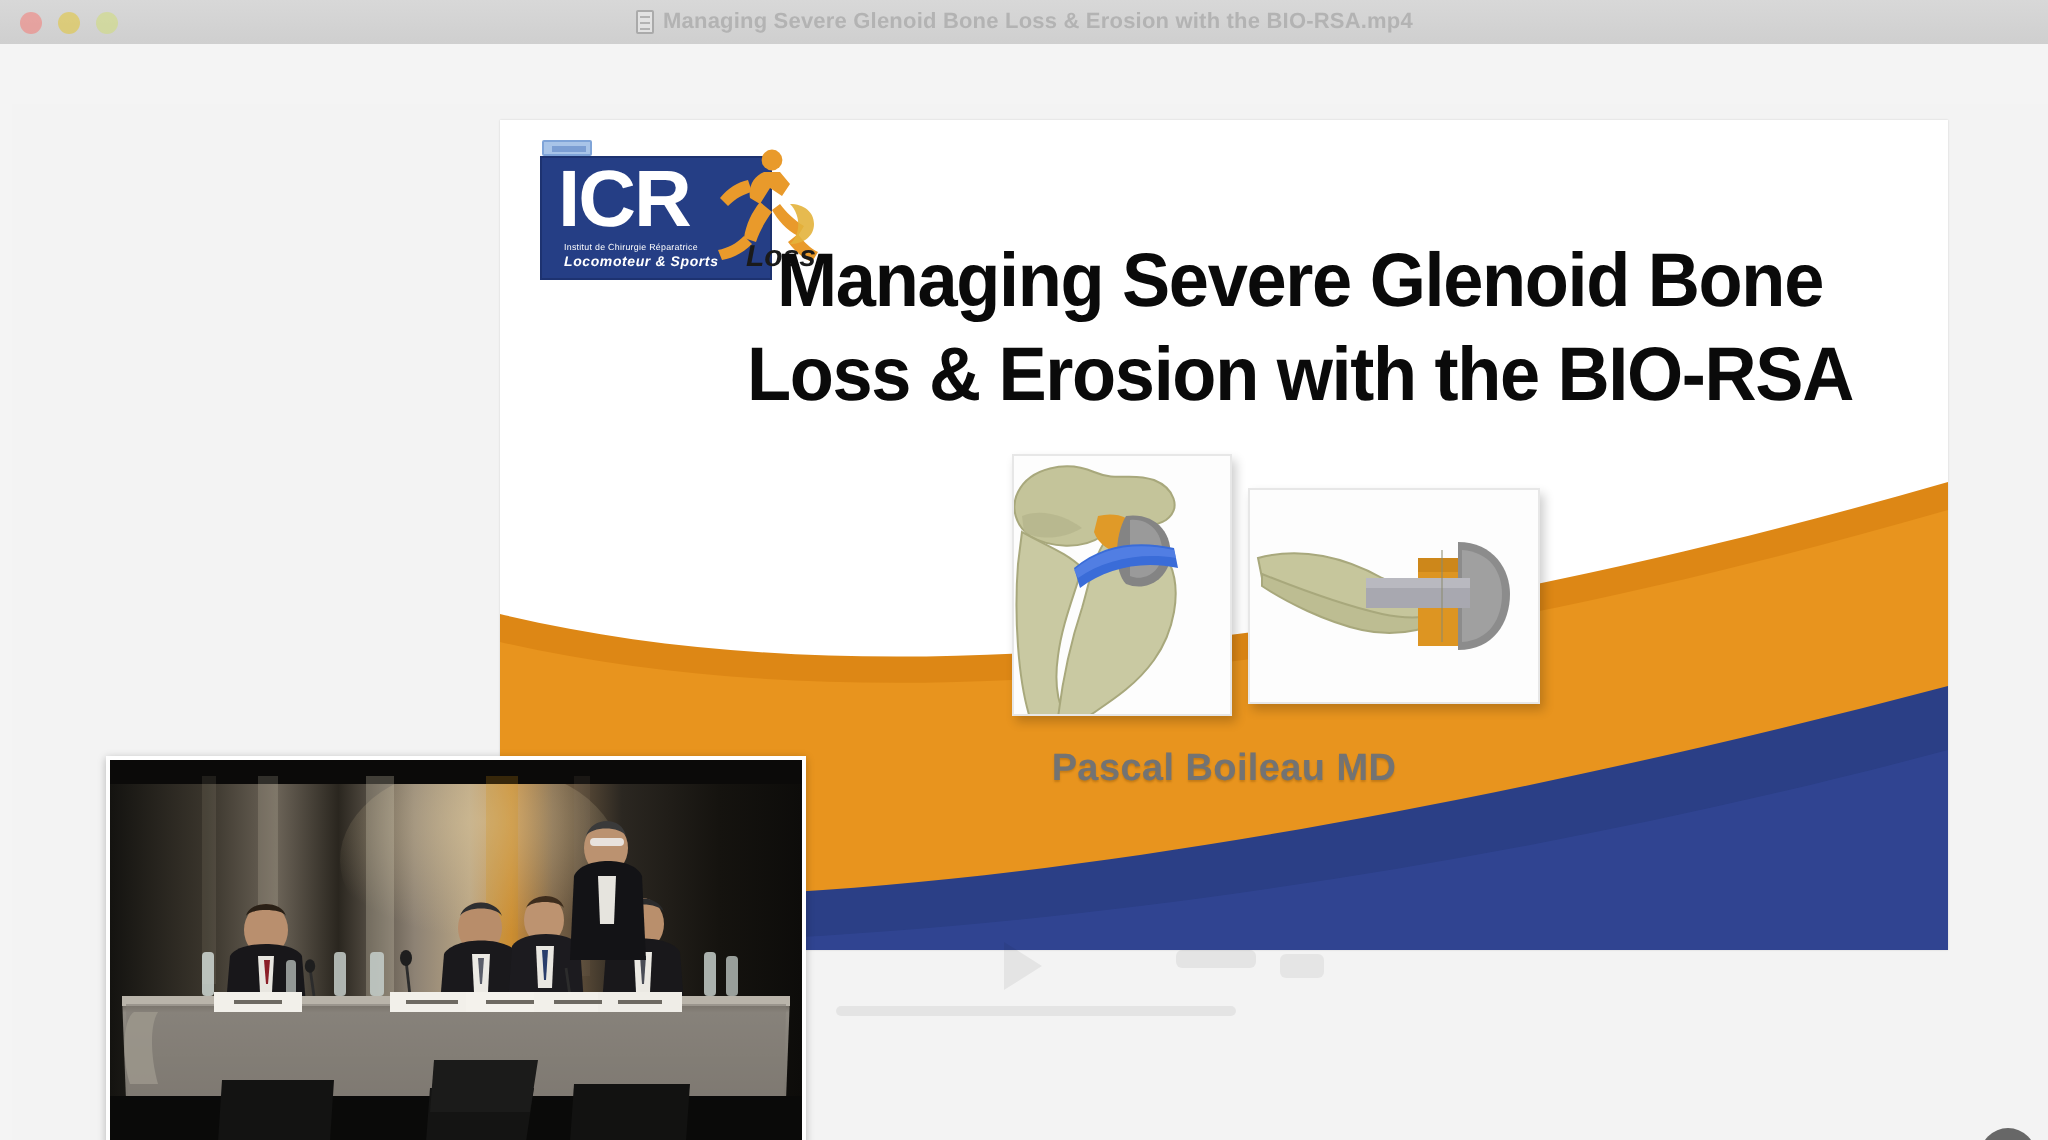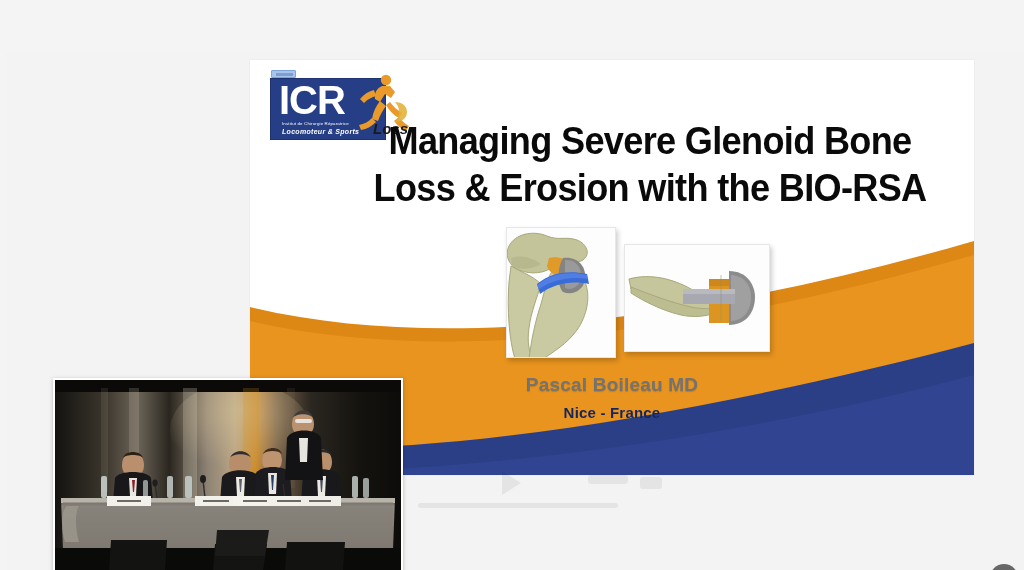--- a/index.html
+++ b/index.html
@@ -288,20 +288,31 @@
     justify-content: center;
     z-index: 20;
     opacity: .92;
   }
 </style>
 </head>
 <body>
 
 <div id="app-window">
 
+  <div id="titlebar">
+    <div id="traffic-lights">
+      <div class="light red"></div>
+      <div class="light yellow"></div>
+      <div class="light green"></div>
+    </div>
+    <div id="titlebar-center">
+      <div id="doc-icon"></div>
+      <div id="window-title">Managing Severe Glenoid Bone Loss &amp; Erosion with the BIO-RSA.mp4</div>
+    </div>
+  </div>
 
   <div id="content">
 
     <div id="slide">
 
       <svg id="slide-bands" viewBox="0 0 724 240" preserveAspectRatio="none">
         <path d="M0,72 C200,120 460,82 724,6 L724,240 L0,240 Z" fill="#dd8715"></path>
         <path d="M0,86 C200,132 460,96 724,20 L724,240 L0,240 Z" fill="#e8941e"></path>
         <path d="M0,210 C170,226 450,180 724,108 L724,240 L0,240 Z" fill="#2b3f86"></path>
         <path d="M0,236 C190,242 470,208 724,140 L724,240 L0,240 Z" fill="#35489b" opacity=".55"></path>
@@ -378,21 +389,20 @@
             <rect x="58" y="44" width="52" height="15" fill="#a8a8b0"></rect>
             <rect x="58" y="44" width="52" height="5" fill="#bdbdc4" opacity=".8"></rect>
             <line x1="96" y1="30" x2="96" y2="76" stroke="#8b8b6e" stroke-width="1" opacity=".5"></line>
           </svg>
         </div>
 
       </div>
 
       <div id="presenter-block">
         <div id="presenter-name">Pascal Boileau MD</div>
-        <div id="presenter-loc">Nice - France</div>
       </div>
 
     </div>
 
     <div id="ghost-controls">
       <div class="ghost-pill" id="ghost-prev"></div>
       <div id="ghost-play"></div>
       <div class="ghost-pill" id="ghost-next"></div>
       <div class="ghost-pill" id="ghost-time"></div>
       <div class="ghost-pill" id="ghost-bar"></div>

